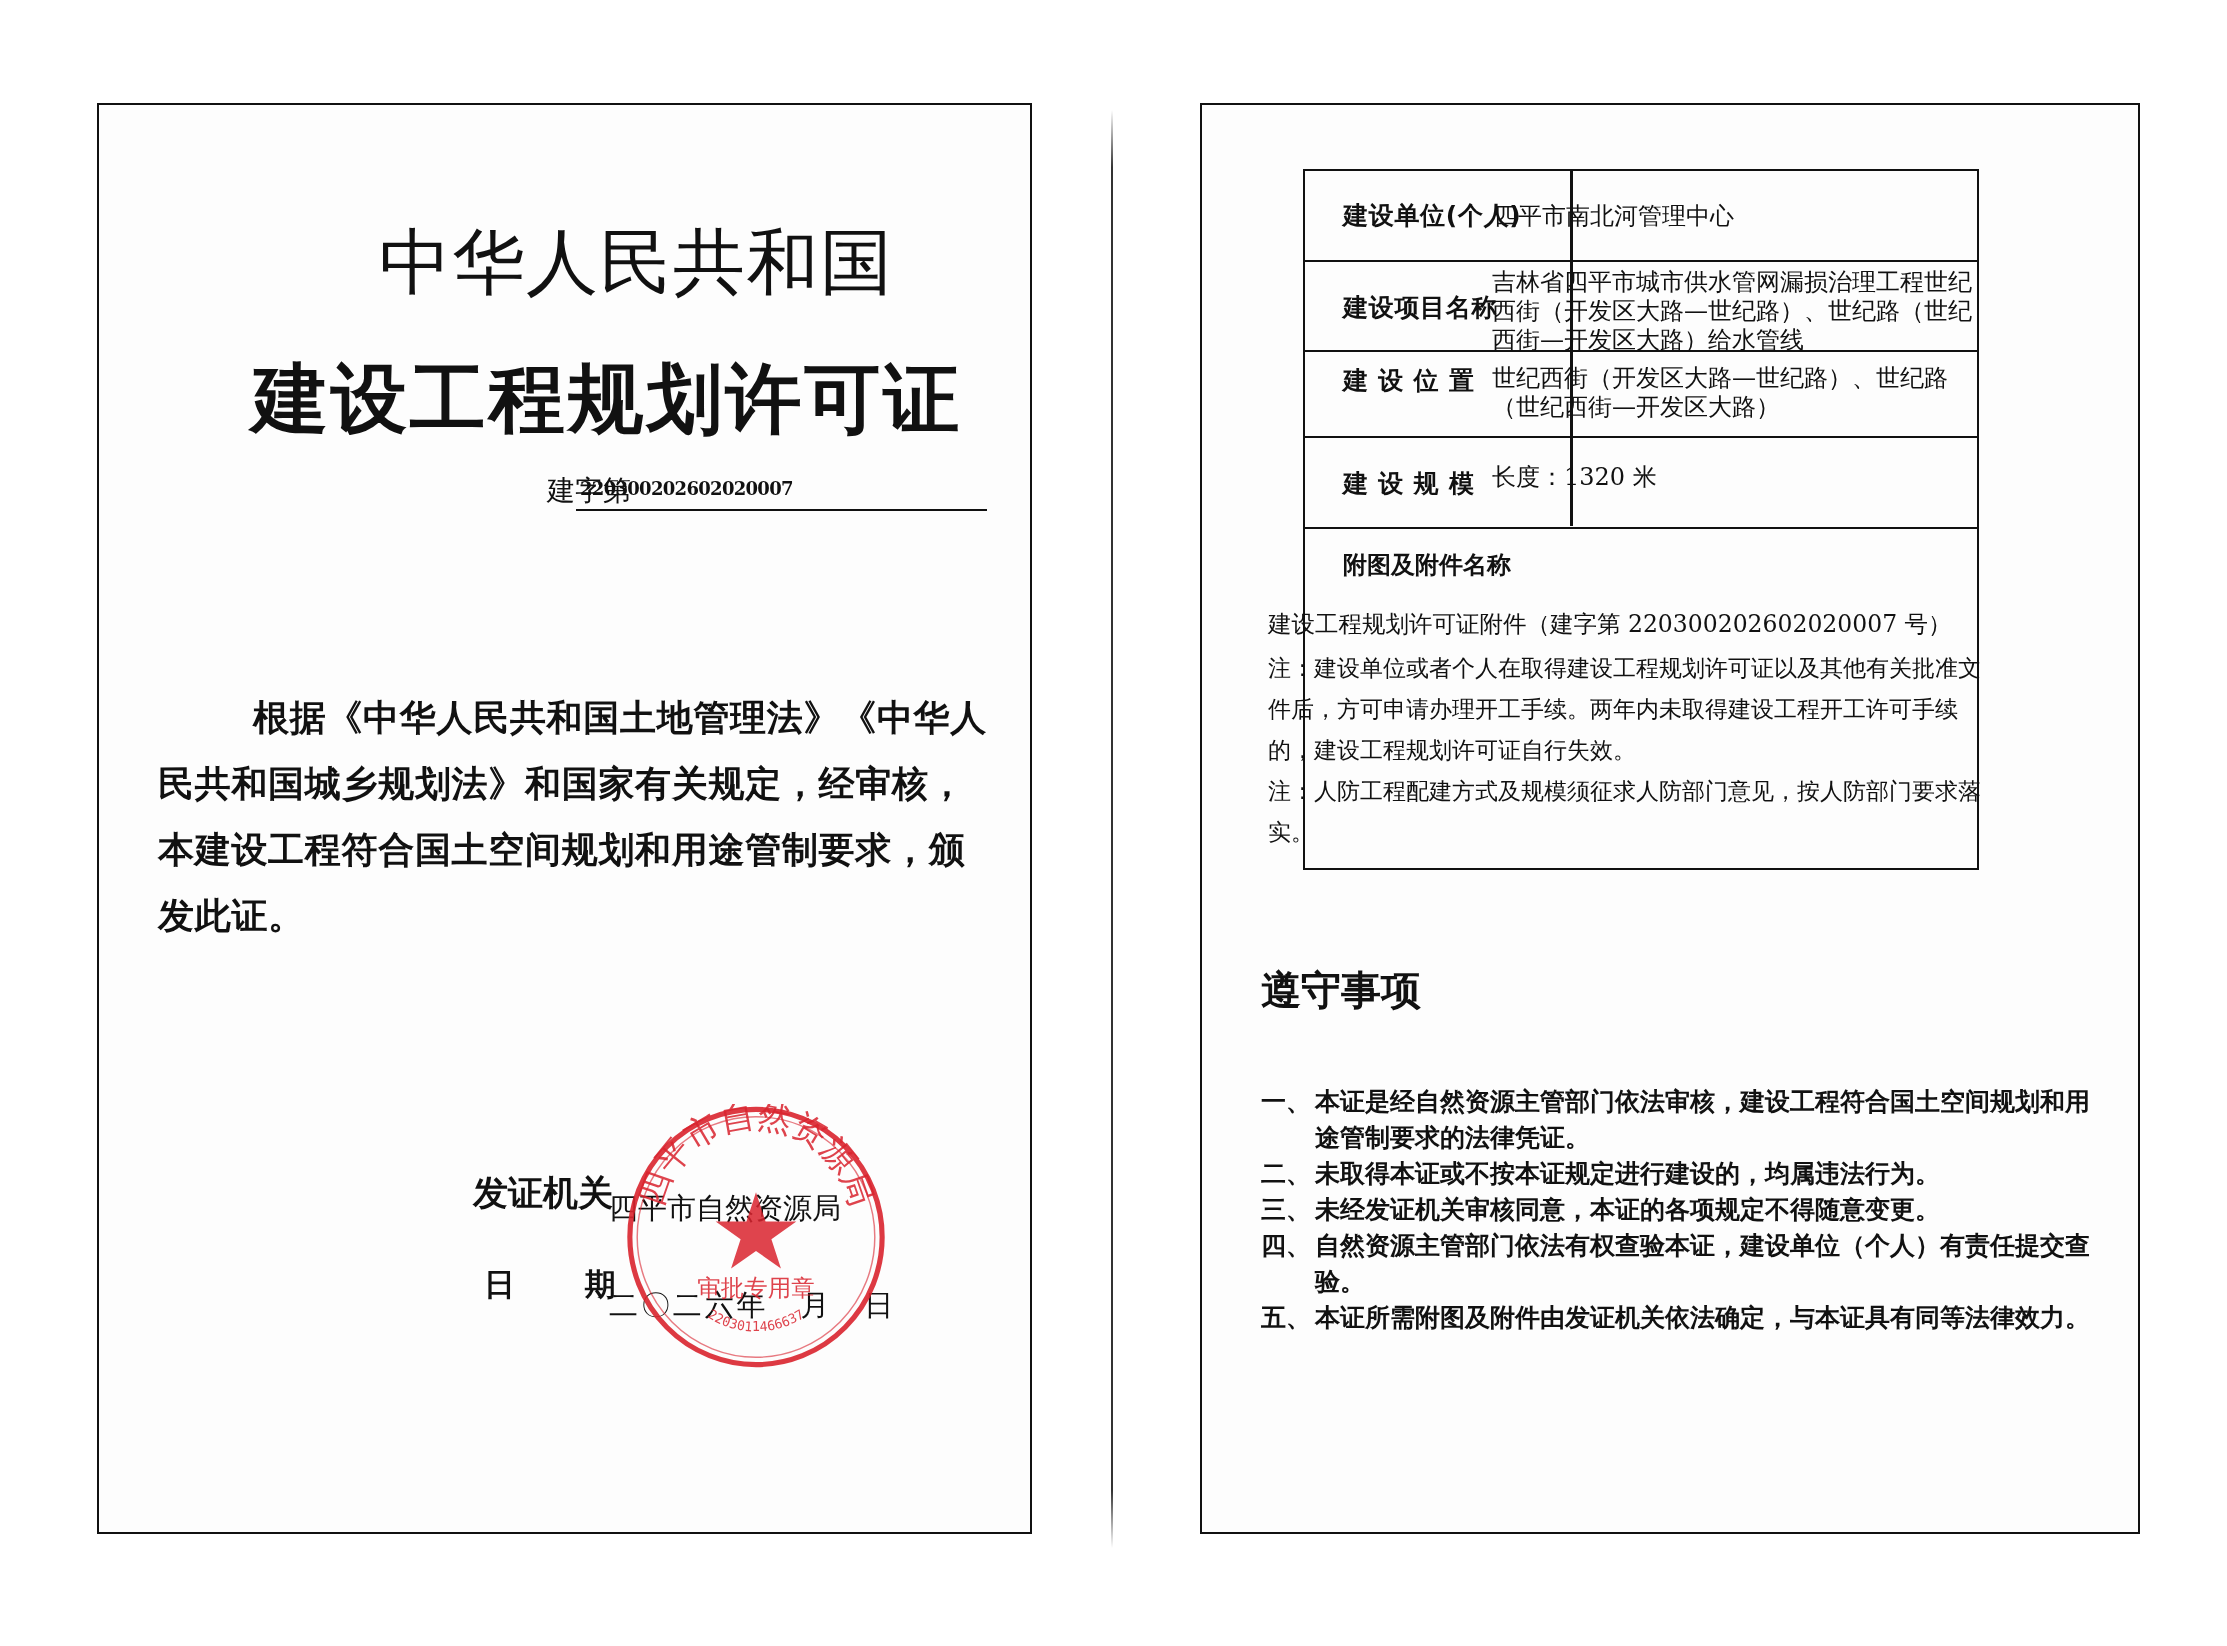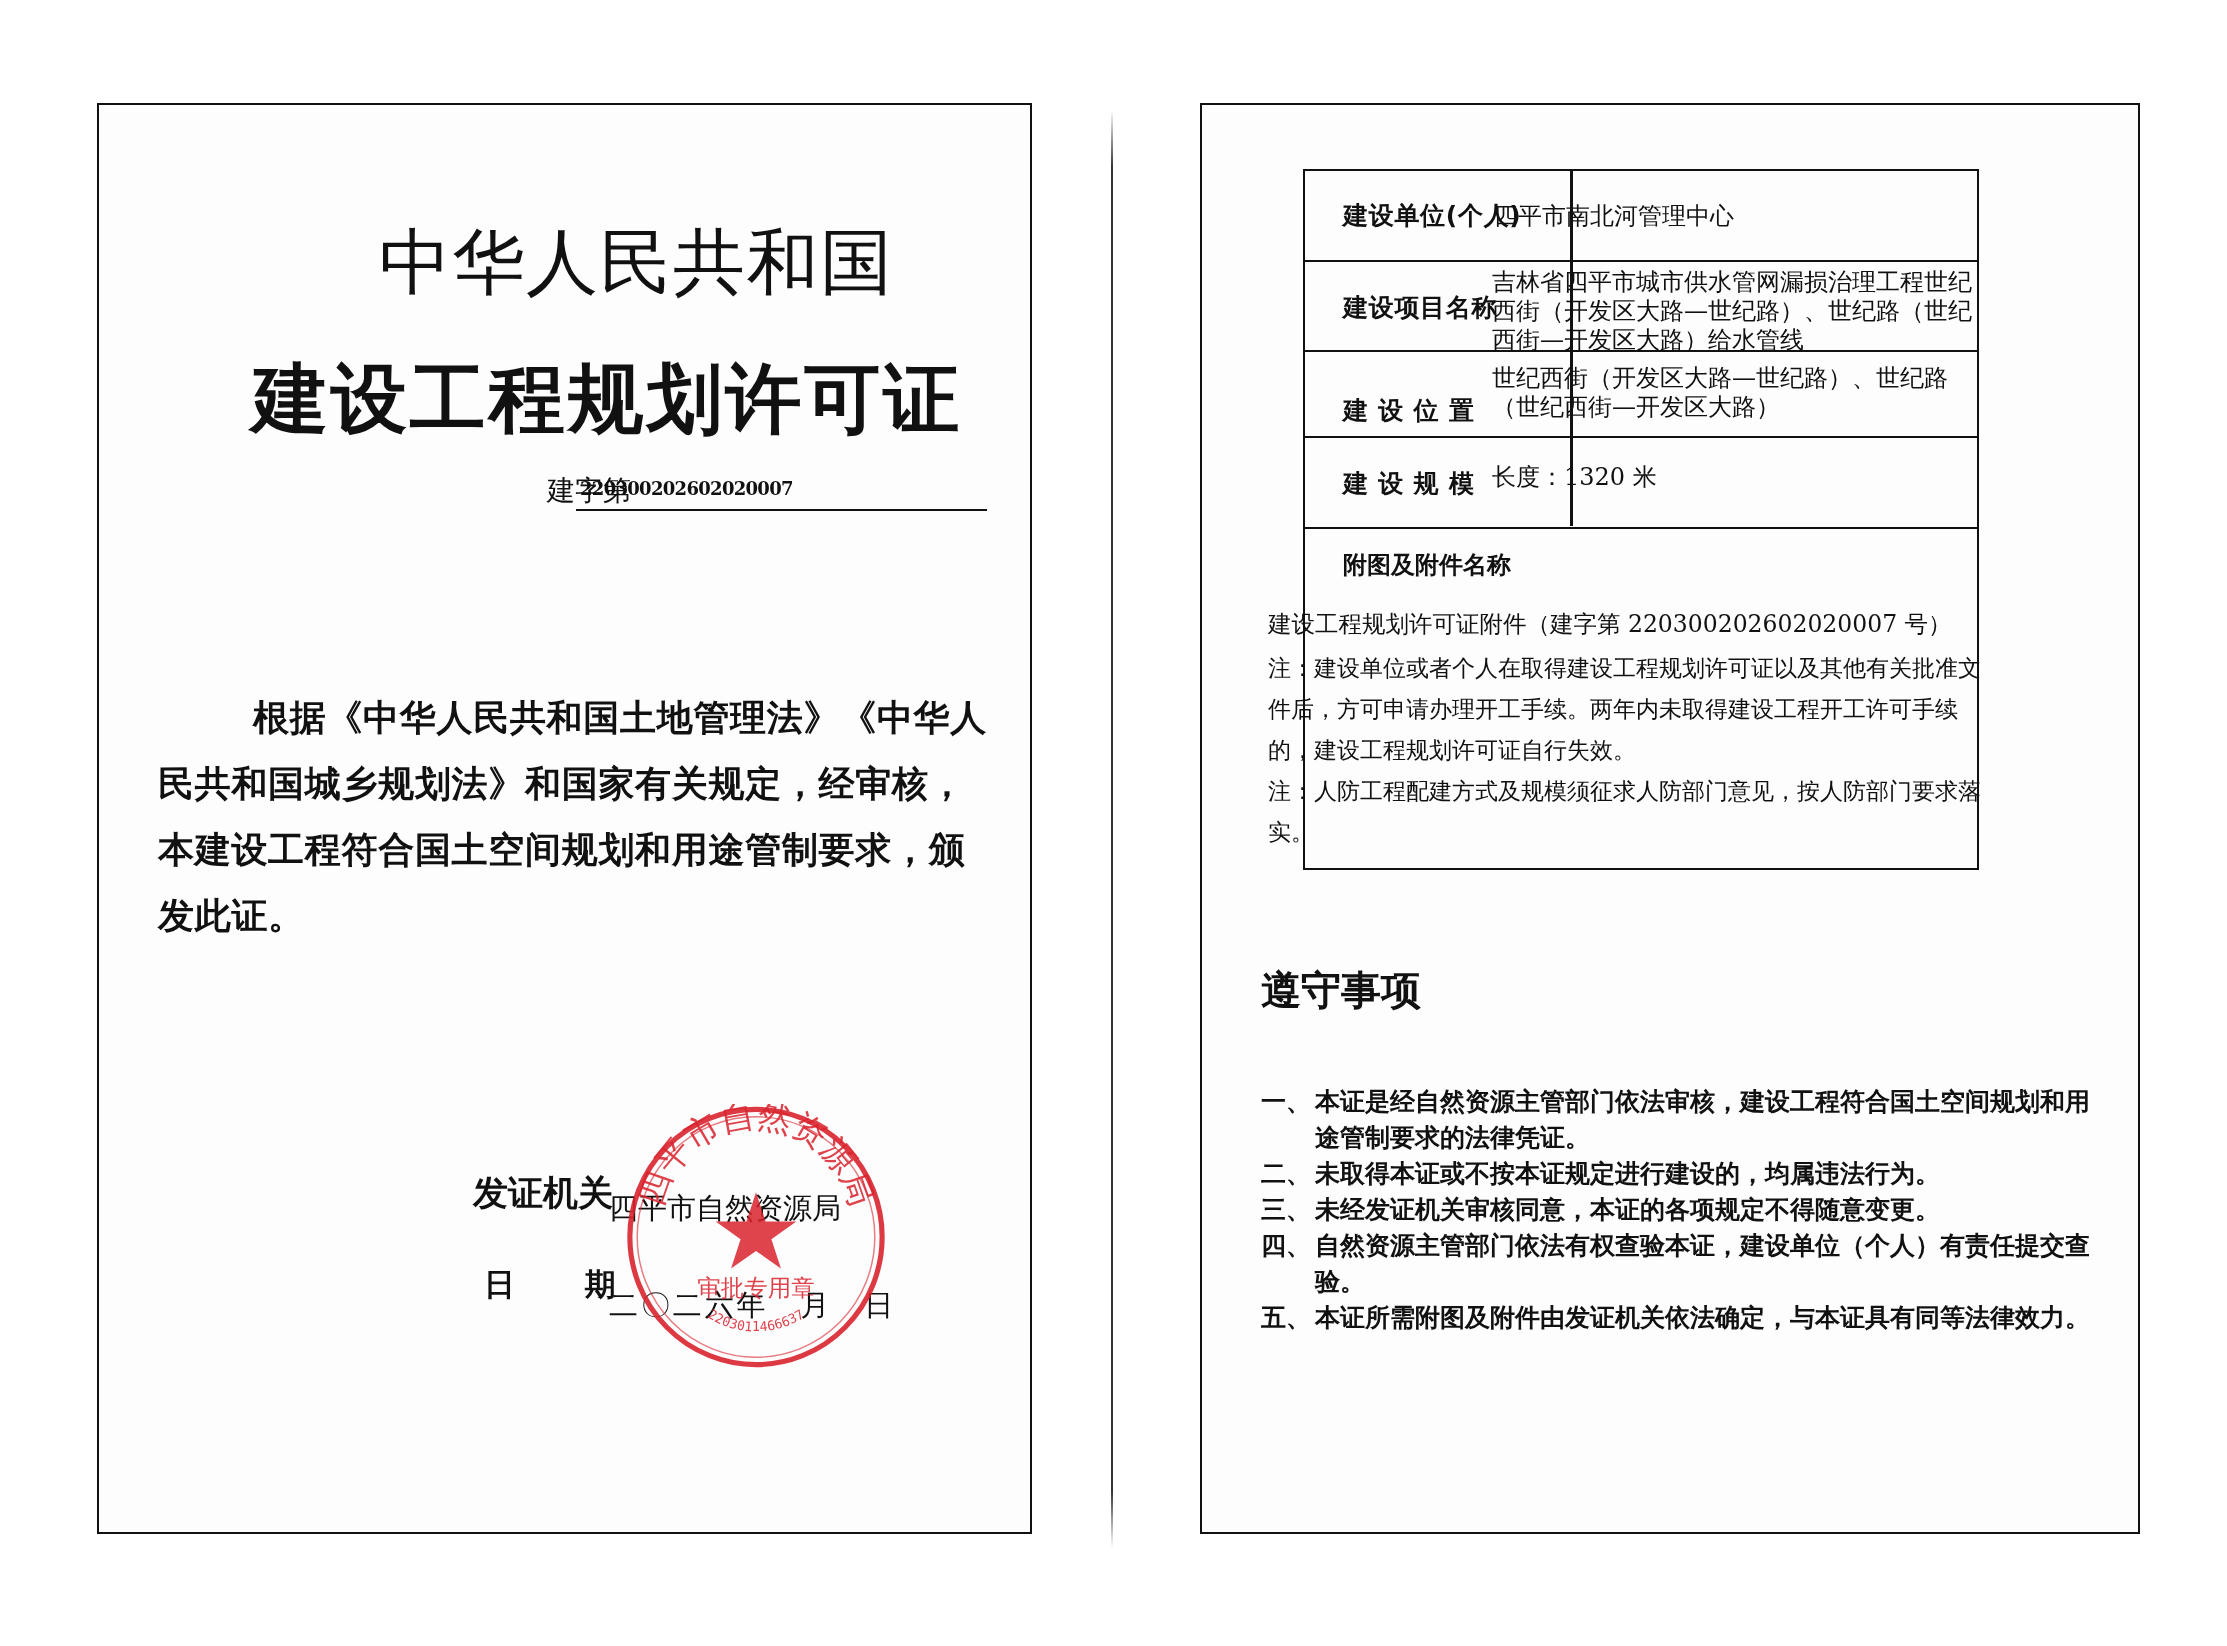--- a/index.html
+++ b/index.html
@@ -101,21 +101,21 @@
       <div class="label" style="top:28px;">建设单位(个人)</div>
       <div class="value" style="top:31px; left:189px;">四平市南北河管理中心</div>
     </div>
 
     <div class="row" style="top:91px; height:90px;">
       <div class="label" style="top:29px;">建设项目名称</div>
       <div class="value" style="top:5.9px; left:187px;">吉林省四平市城市供水管网漏损治理工程世纪西街（开发区大路—世纪路）、世纪路（世纪西街—开发区大路）给水管线</div>
     </div>
 
     <div class="row" style="top:180px; height:87px;">
-      <div class="label spaced" style="top:43px;">建设位置</div>
+      <div class="label spaced" style="top:13px;">建设位置</div>
       <div class="value" style="top:13.2px; left:187px;">世纪西街（开发区大路—世纪路）、世纪路（世纪西街—开发区大路）</div>
     </div>
 
     <div class="row" style="top:267px; height:91px;">
       <div class="label spaced" style="top:29px;">建设规模</div>
       <div class="value" style="top:25px; left:187px;">长度：1320 米</div>
     </div>
 
     <div id="att-label">附图及附件名称</div>
     <div id="att-text">建设工程规划许可证附件（建字第 220300202602020007 号）</div>

